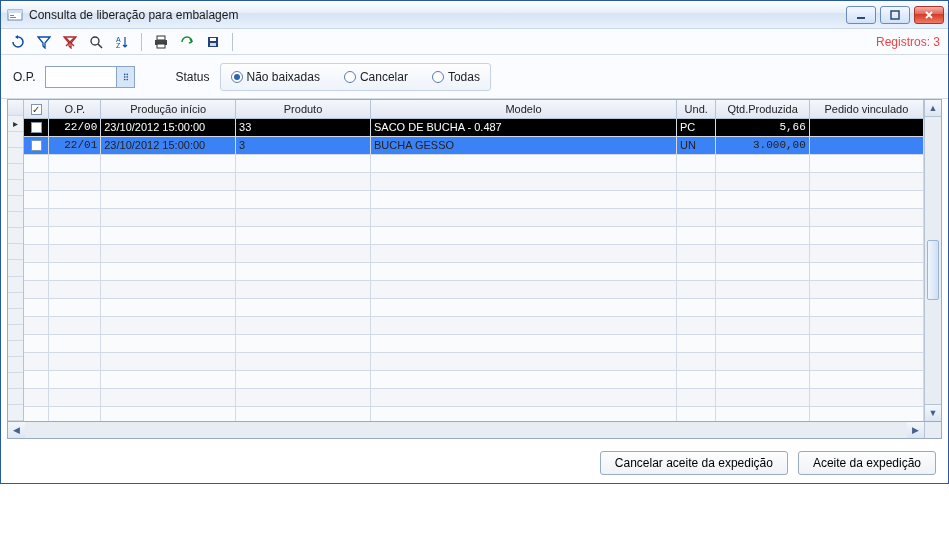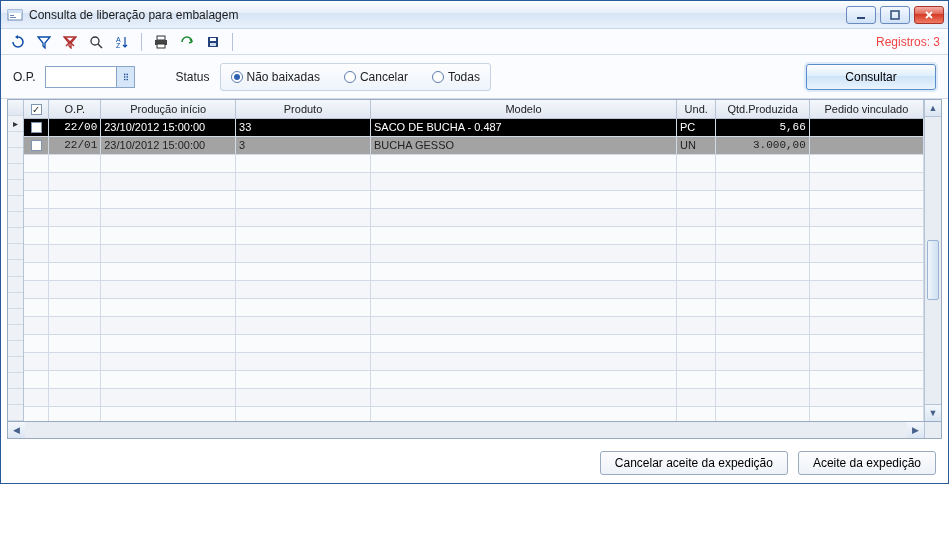--- a/index.html
+++ b/index.html
@@ -35,21 +35,21 @@
   .row-gutter { width:16px; background:#eef2f7; border-right:1px solid #b6c3d4; display:flex; flex-direction:column; }
   .gutter-cell { height:18px; border-bottom:1px solid #d2dae6; display:flex; align-items:center; justify-content:center; }
   .gutter-hdr { background:linear-gradient(#f4f7fb,#e0e7f2); }
   .gutter-pointer { font-size:10px; color:#333; }
   
   .grid-table { flex:1; overflow:hidden; }
   table { border-collapse:collapse; width:100%; table-layout:fixed; }
   th { height:18px; background:linear-gradient(#f4f7fb,#e0e7f2); border-right:1px solid #b6c3d4; border-bottom:1px solid #b6c3d4; font-weight:normal; font-size:11px; overflow:hidden; white-space:nowrap; padding:0 3px; text-align:center; }
   td { height:18px; border-right:1px solid #d2dae6; border-bottom:1px solid #d2dae6; font-size:11px; padding:0 3px; overflow:hidden; white-space:nowrap; }
   tr.selected td { background:#000; color:#fff; }
-  tr.alt td { background:#a3a3a3; }
+  tr.alt td { background:#3b82f6; }
   tr.empty td { background:#f4f6f9; }
   tr.empty:nth-child(odd) td { background:#fafbfc; }
   .chk { width:11px; height:11px; border:1px solid #8095b0; background:#fff; display:inline-block; vertical-align:middle; }
   .chk.hdr::after { content:"✓"; font-size:10px; line-height:9px; color:#333; display:block; text-align:center; }
   td.right { text-align:right;font-family:Liberation Mono, monospace; }
   td.center, th.center { text-align:center; }
   
   .vscroll { width:17px; background:#e8edf4; border-left:1px solid #b6c3d4; position:relative; }
   .vscroll .thumb { position:absolute; left:2px; right:2px; top:140px; height:60px; background:linear-gradient(to right,#f0f5fb,#cedff2); border:1px solid #9bb4d4; border-radius:2px; }
   .vscroll .arrow { position:absolute; left:0; right:0; height:17px; display:flex; align-items:center; justify-content:center; background:linear-gradient(#f3f7fc,#dbe6f3); border-bottom:1px solid #b6c3d4; font-size:9px; color:#47618a; }
@@ -171,21 +171,20 @@
       <label>
           <span class="radio"></span>
           <span>Cancelar</span>
         </label>
       <div style="width:12px"></div>
       <label>
           <span class="radio"></span>
           <span>Todas</span>
         </label>
     </div>
-    <button class="consult-btn">Consultar</button>
   </div>
 
   <div class="grid-area">
     <div class="grid-wrap">
       <div class="row-gutter">
         <div class="gutter-cell gutter-hdr"></div>
         <div class="gutter-cell">
             <span class="gutter-pointer">▸</span>
           </div>
         <div class="gutter-cell"></div>

